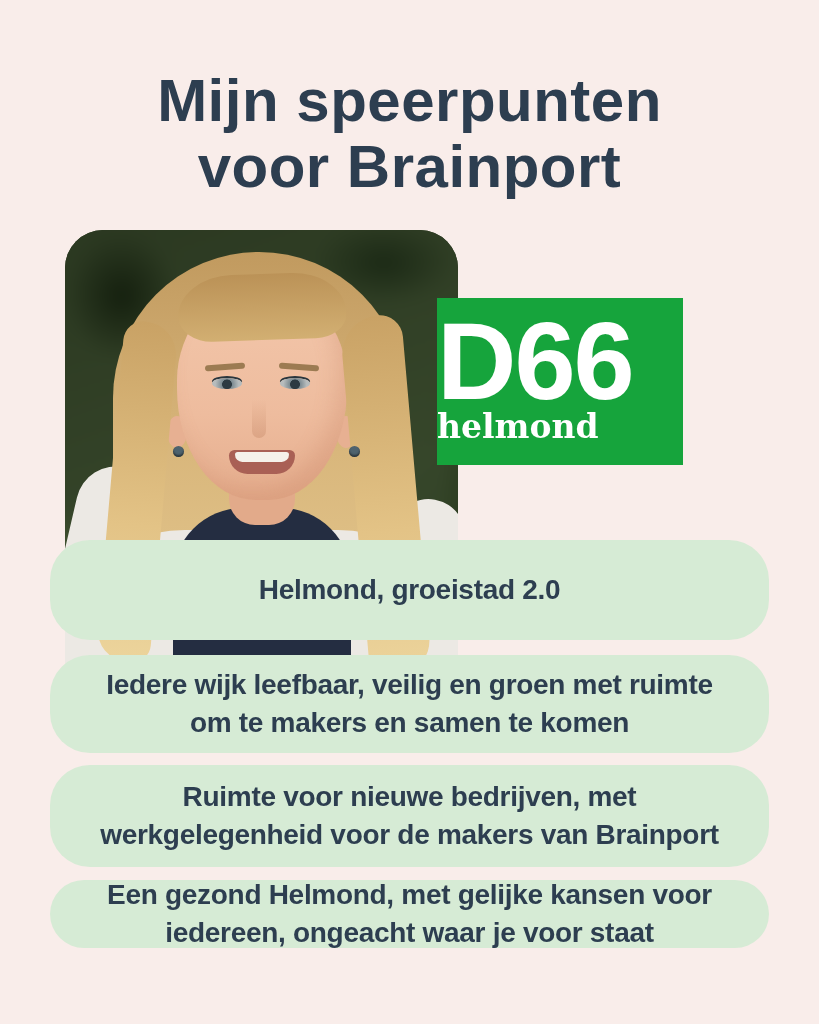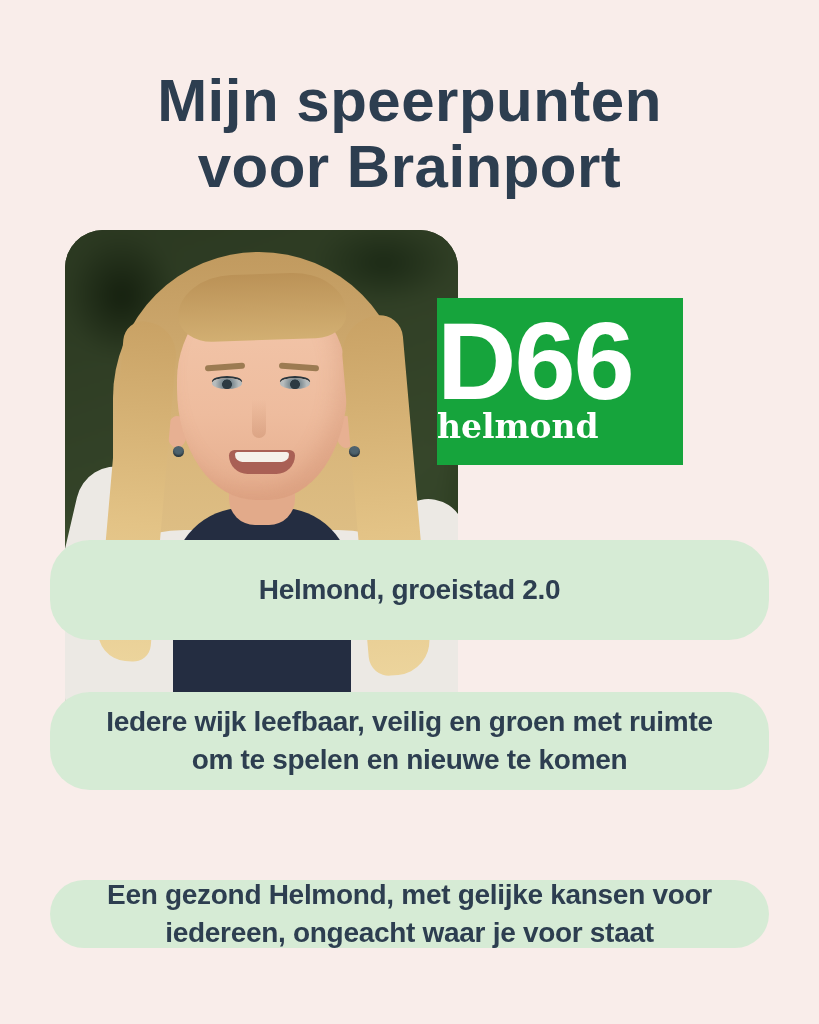--- a/index.html
+++ b/index.html
@@ -109,21 +109,21 @@
 
   
   .bubble {
     position:absolute; left:50px; width:719px; z-index:3;
     background:var(--bubble,#d6ebd5); border-radius:40px;
     display:flex; flex-direction:column; align-items:center; justify-content:center;
     color:var(--navy,#2d3e50); font-weight:800; font-size:28px;
     line-height:38px; letter-spacing:-0.3px; text-align:center; white-space:nowrap;
   }
   .bubble-1 { top:540px; height:100px; }
-  .bubble-2 { top:692px; height:98px;  }
+  .bubble-2 { top:655px; height:98px;  }
   .bubble-3 { top:765px; height:102px; }
   .bubble-4 { top:880px; height:68px;  }
 </style>
 </head>
 <body>
 
 <div class="canvas">
 
   <h1 class="title">
     <span>Mijn speerpunten</span>
@@ -160,22 +160,26 @@
     <div class="logo-brand">D66</div>
     <div class="logo-chapter">helmond</div>
   </div>
 
   <div class="bubble bubble-1">
     <span>Helmond, groeistad 2.0</span>
   </div>
 
   <div class="bubble bubble-2">
     <span>Iedere wijk leefbaar, veilig en groen met ruimte</span>
-    <span>om te spelen en nieuwe te komen</span>
+    <span>om te makers en samen te komen</span>
   </div>
 
+  <div class="bubble bubble-3">
+    <span>Ruimte voor nieuwe bedrijven, met</span>
+    <span>werkgelegenheid voor de makers van Brainport</span>
+  </div>
 
   <div class="bubble bubble-4">
     <span>Een gezond Helmond, met gelijke kansen voor</span>
     <span>iedereen, ongeacht waar je voor staat</span>
   </div>
 
 </div>
 
 </body></html>

